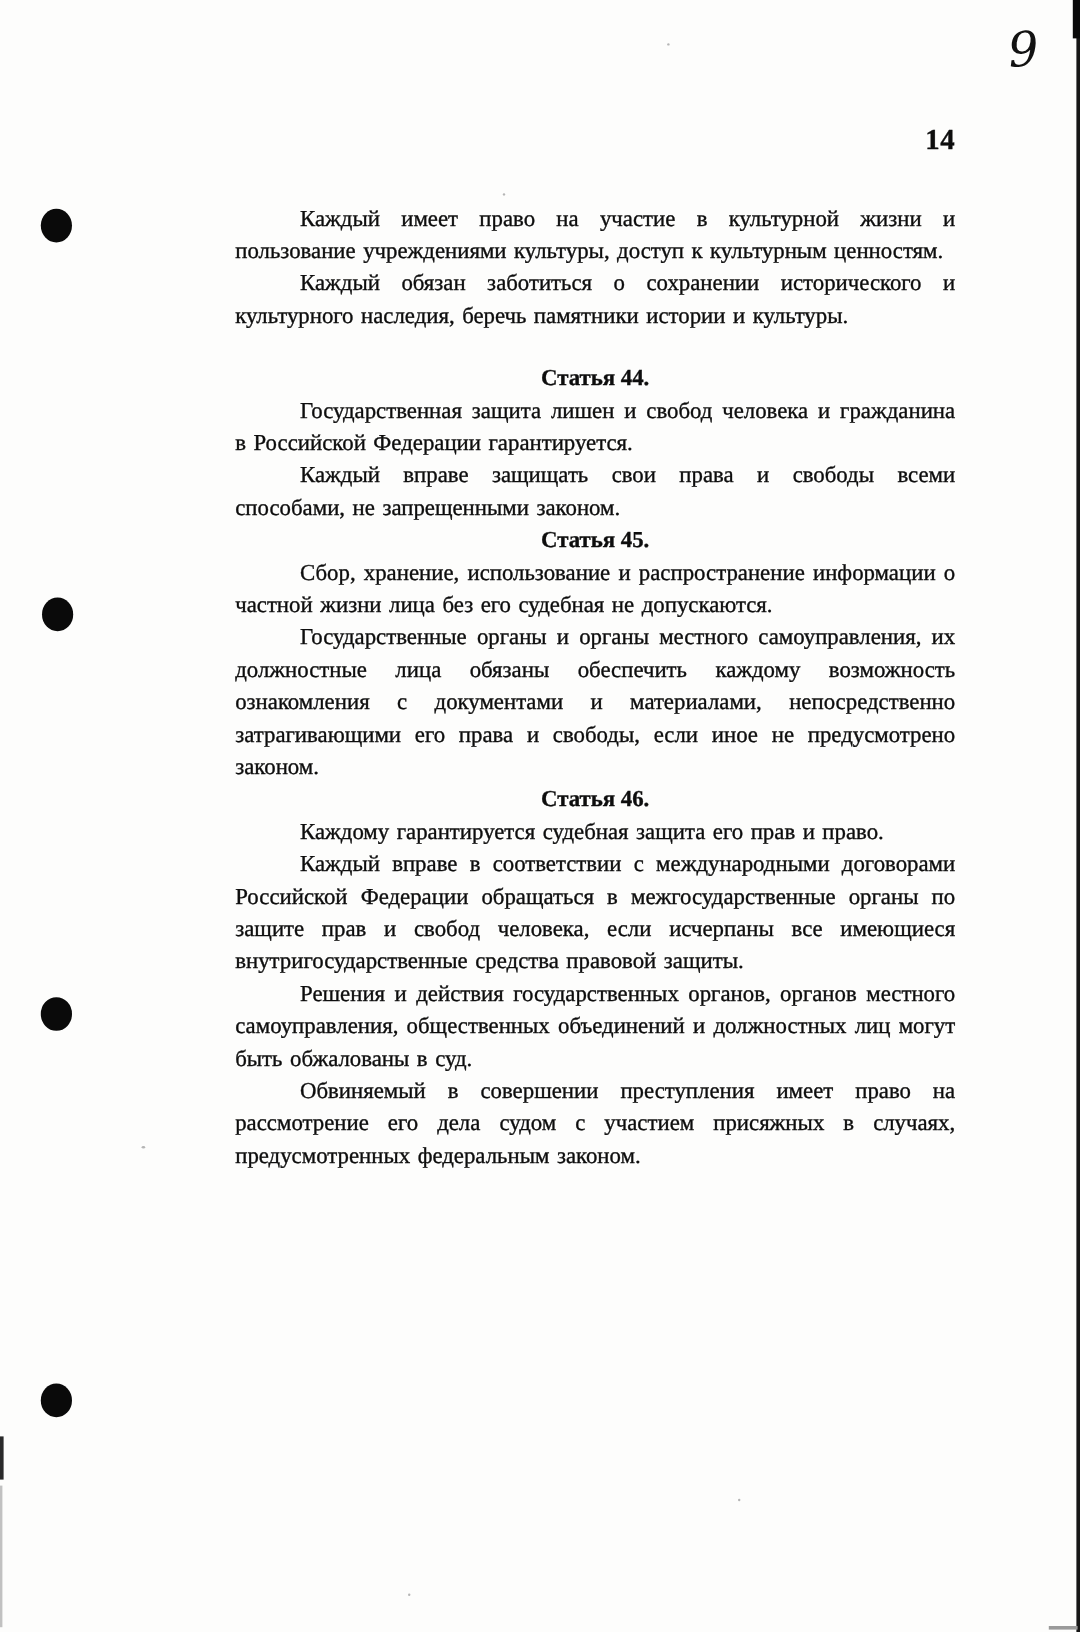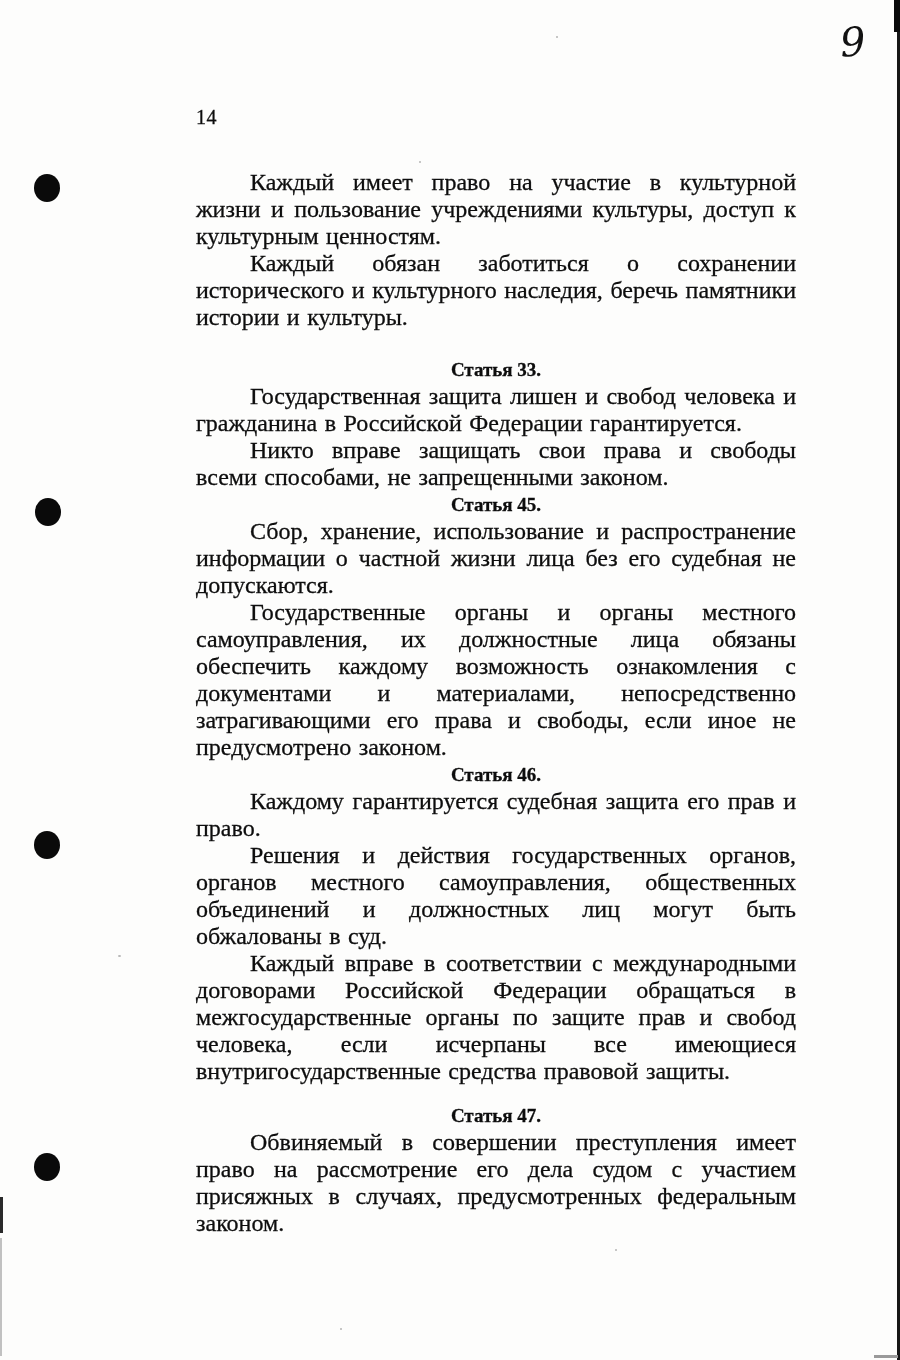--- a/index.html
+++ b/index.html
@@ -16,29 +16,29 @@
   }
   .content {
     position: absolute;
     left: 196px;
     top: 0;
     width: 600px;
     -webkit-text-stroke: 0.3px #111;
   }
   .page-number {
     margin-top: 103px;
-    text-align: left;
-    font-size: 20px;
-    font-weight: normal;
+    text-align: right;
+    font-size: 24px;
+    font-weight: bold;
     line-height: 28px;
     letter-spacing: 0.5px;
   }
   .para {
     margin: 0;
-    font-size: 24px;
+    font-size: 19px;
     line-height: 27px;
     text-align: justify;
     text-indent: 54px;
     word-spacing: 1.5px;
   }
   .intro-first { margin-top: 38px; }
   .article-title {
     margin: 0;
     font-size: 19px;
     line-height: 27px;
@@ -146,30 +146,29 @@
   <div class="speck speck-4"></div>
   <div class="speck speck-5"></div>
 
   <div class="content">
 
     <div class="page-number">14</div>
 
     <p class="para intro-first">Каждый имеет право на участие в культурной жизни и пользование учреждениями культуры, доступ к культурным ценностям.</p>
     <p class="para">Каждый обязан заботиться о сохранении исторического и культурного наследия, беречь памятники истории и культуры.</p>
 
-    <h2 class="article-title mt25">Статья 33.</h2>
+    <h2 class="article-title mt25">Статья 44.</h2>
     <p class="para">Государственная защита лишен и свобод человека и гражданина в Российской Федерации гарантируется.</p>
-    <p class="para">Никто вправе защищать свои права и свободы всеми способами, не запрещенными законом.</p>
+    <p class="para">Каждый вправе защищать свои права и свободы всеми способами, не запрещенными законом.</p>
 
     <h2 class="article-title mt22">Статья 45.</h2>
     <p class="para">Сбор, хранение, использование и распространение информации о частной жизни лица без его судебная не допускаются.</p>
     <p class="para">Государственные органы и органы местного самоуправления, их должностные лица обязаны обеспечить каждому возможность ознакомления с документами и материалами, непосредственно затрагивающими его права и свободы, если иное не предусмотрено законом.</p>
 
     <h2 class="article-title mt22">Статья 46.</h2>
     <p class="para">Каждому гарантируется судебная защита его прав и право.</p>
+    <p class="para">Каждый вправе в соответствии с международными договорами Российской Федерации обращаться в межгосударственные органы по защите прав и свобод человека, если исчерпаны все имеющиеся внутригосударственные средства правовой защиты.</p>
     <p class="para">Решения и действия государственных органов, органов местного самоуправления, общественных объединений и должностных лиц могут быть обжалованы в суд.</p>
-    <p class="para">Каждый вправе в соответствии с международными договорами Российской Федерации обращаться в межгосударственные органы по защите прав и свобод человека, если исчерпаны все имеющиеся внутригосударственные средства правовой защиты.</p>
 
-    <h2 class="article-title mt17">Статья 47.</h2>
     <p class="para">Обвиняемый в совершении преступления имеет право на рассмотрение его дела судом с участием присяжных в случаях, предусмотренных федеральным законом.</p>
 
   </div>
 </div>
 
 </body></html>

